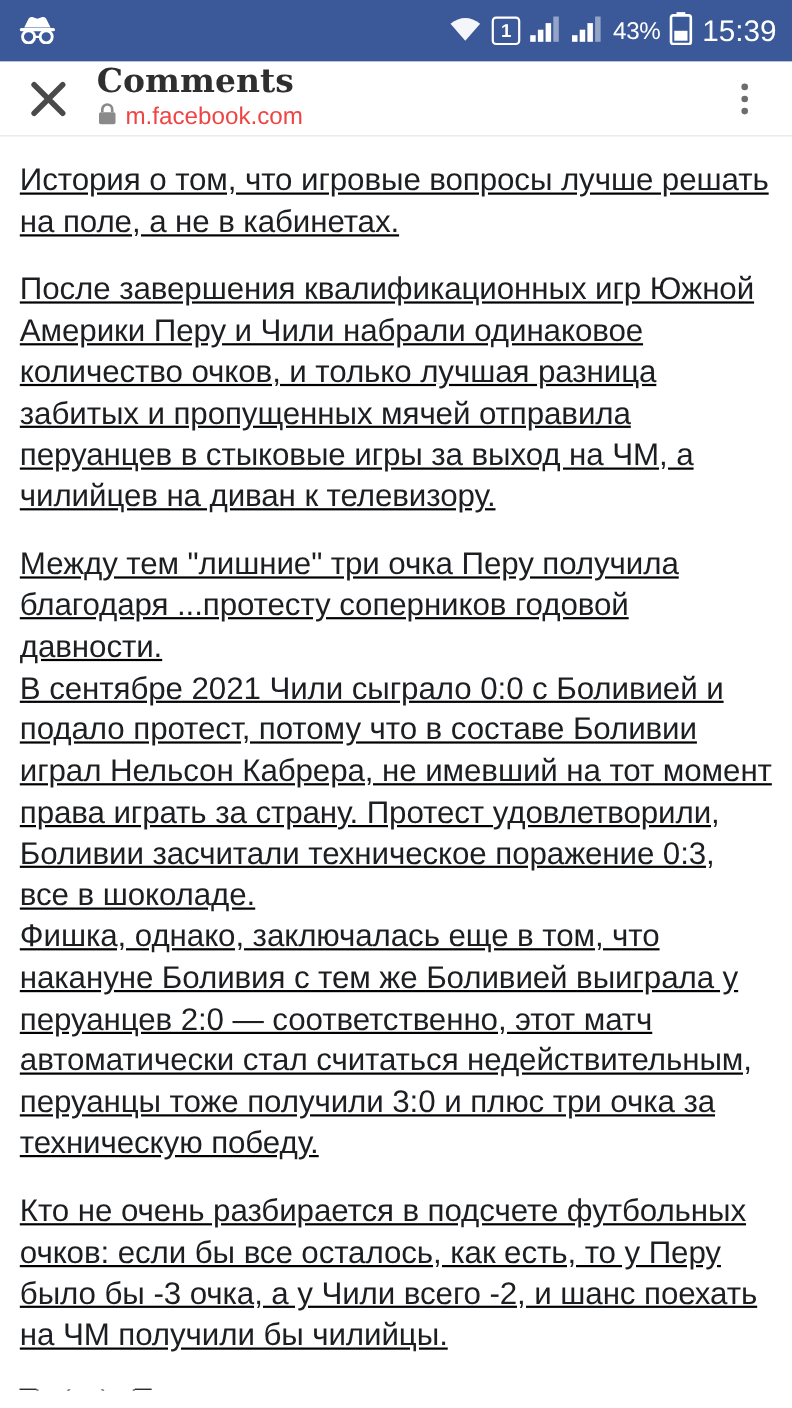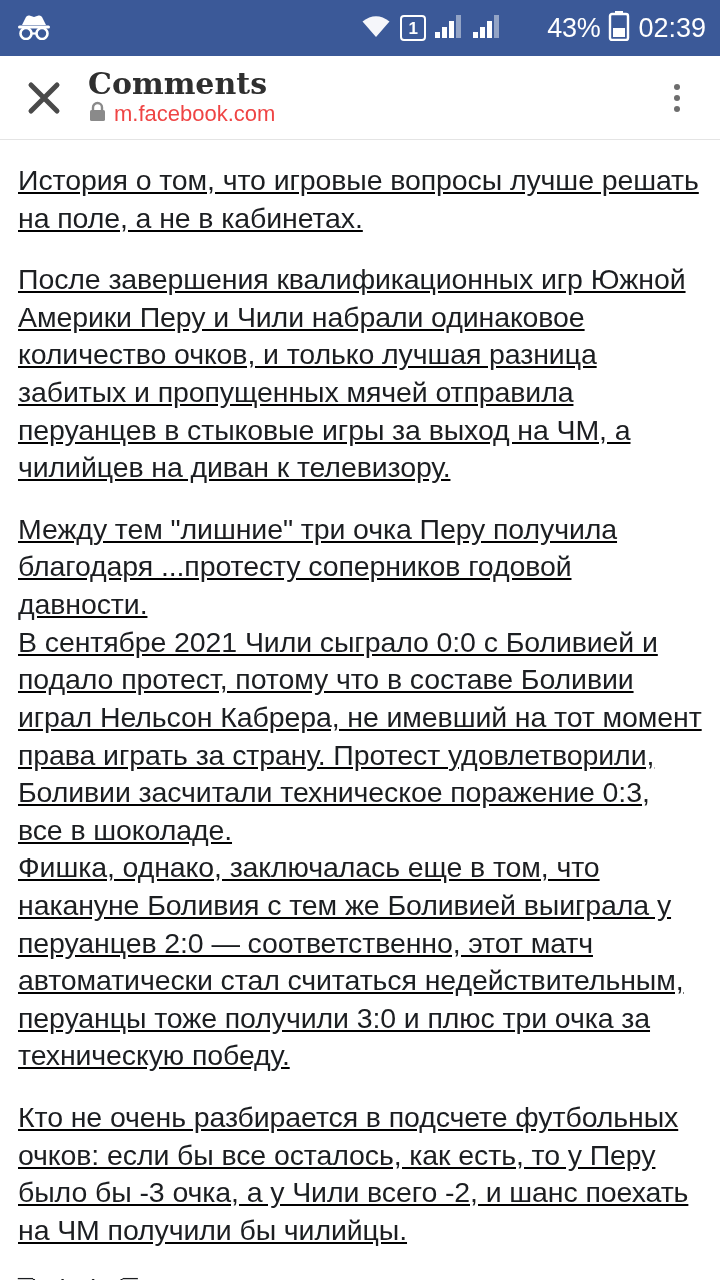--- a/index.html
+++ b/index.html
@@ -33,34 +33,33 @@
   .sim-badge {
     width: 26px; height: 26px;
     border: 2px solid #ffffff;
     border-radius: 4px;
     display: flex; align-items: center; justify-content: center;
     font-size: 17px; font-weight: bold;
     line-height: 1;
   }
   .signal-icon { display: block; }
   .battery-pct {
-    font-size: 27px;
+    font-size: 22px;
     letter-spacing: -0.3px;
     font-weight: normal;
-    margin-left: 37px;
   }
   .battery-icon { display: block; }
   .clock {
     font-size: 27px;
     letter-spacing: 0px;
   }
 
   
   .browser-header {
-    height: 84px;
+    height: 68px;
     background: #ffffff;
     display: flex;
     align-items: center;
     padding: 0 18px;
     border-bottom: 1px solid #e4e4e4;
     position: relative;
   }
   .close-btn {
     width: 52px; height: 52px;
     display: flex; align-items: center; justify-content: center;
@@ -164,21 +163,21 @@
       </svg>
     </span>
     <span class="battery-pct">43%</span>
     <span class="battery-icon">
       <svg width="22" height="30" viewBox="0 0 22 30">
         <rect x="7" y="0" width="8" height="3" fill="#ffffff"></rect>
         <rect x="2" y="3" width="18" height="26" rx="2" fill="none" stroke="#ffffff" stroke-width="2.4"></rect>
         <rect x="5" y="17" width="12" height="9" fill="#ffffff"></rect>
       </svg>
     </span>
-    <span class="clock">02:39</span>
+    <span class="clock">15:39</span>
   </div>
 </div>
 
 <div class="browser-header">
   <div class="close-btn">
     <svg width="44" height="44" viewBox="0 0 44 44">
       <path d="M9 9 L35 35 M35 9 L9 35" stroke="#4a4a4a" stroke-width="5" stroke-linecap="round"></path>
     </svg>
   </div>
   <div class="header-texts">

